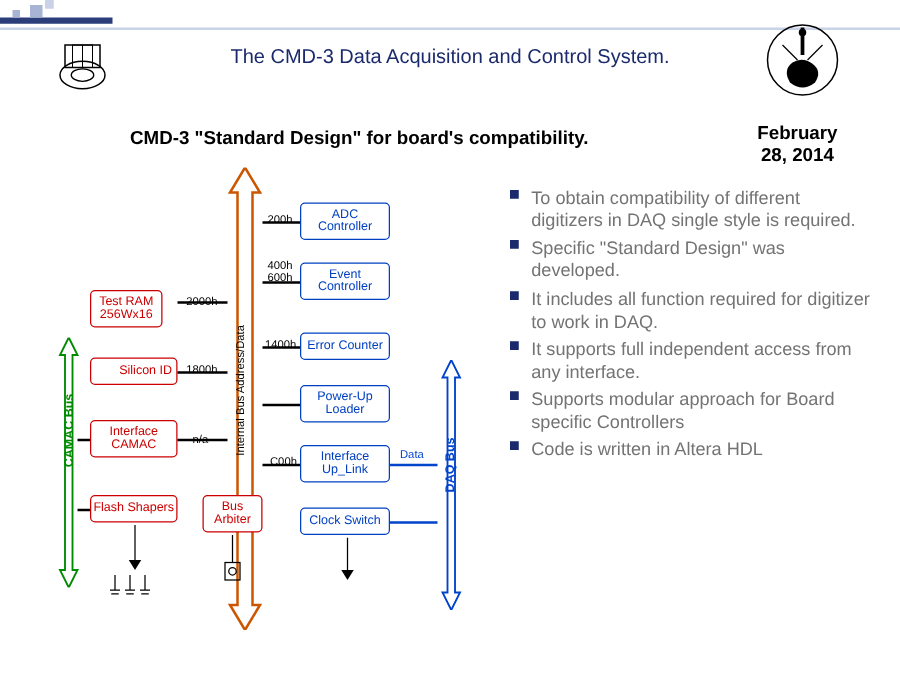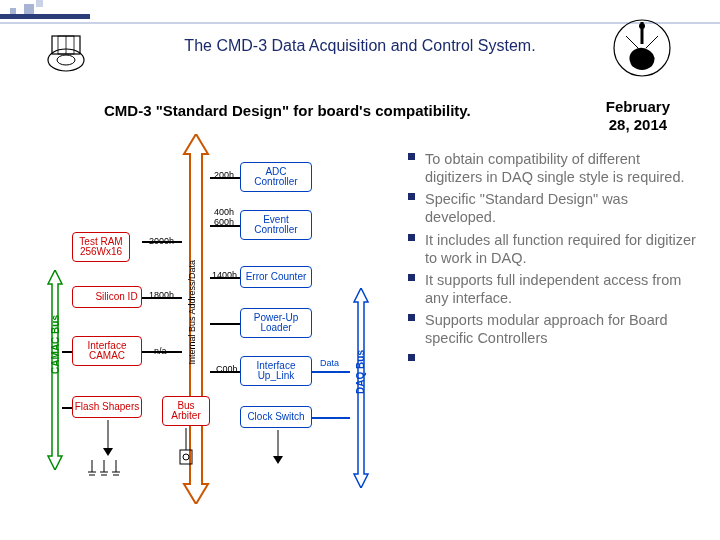--- a/index.html
+++ b/index.html
@@ -178,20 +178,21 @@
       <li class="bt">
         <span class="bc"><span class="bullet-sq"></span></span>
         <span class="bc">It supports full independent access from any interface.</span>
       </li>
       <li class="bt">
         <span class="bc"><span class="bullet-sq"></span></span>
         <span class="bc">Supports modular approach for Board specific Controllers</span>
       </li>
       <li class="bt">
         <span class="bc"><span class="bullet-sq"></span></span>
+        <span class="bc">Code is written in Altera HDL</span>
       </li>
     </ul>
 </div>
 
 <div class="diagram">
 
   <svg style="position:absolute; left:-8px; top:130px; width:18px; height:200px;">
     <polygon points="9,0 16,14 12,14 12,186 16,186 9,200 2,186 6,186 6,14 2,14" fill="none" stroke="#008a00" stroke-width="1.5"></polygon>
   </svg>
   <div class="vtext green-t" style="left:-4px; top:175px;">CAMAC Bus</div>

